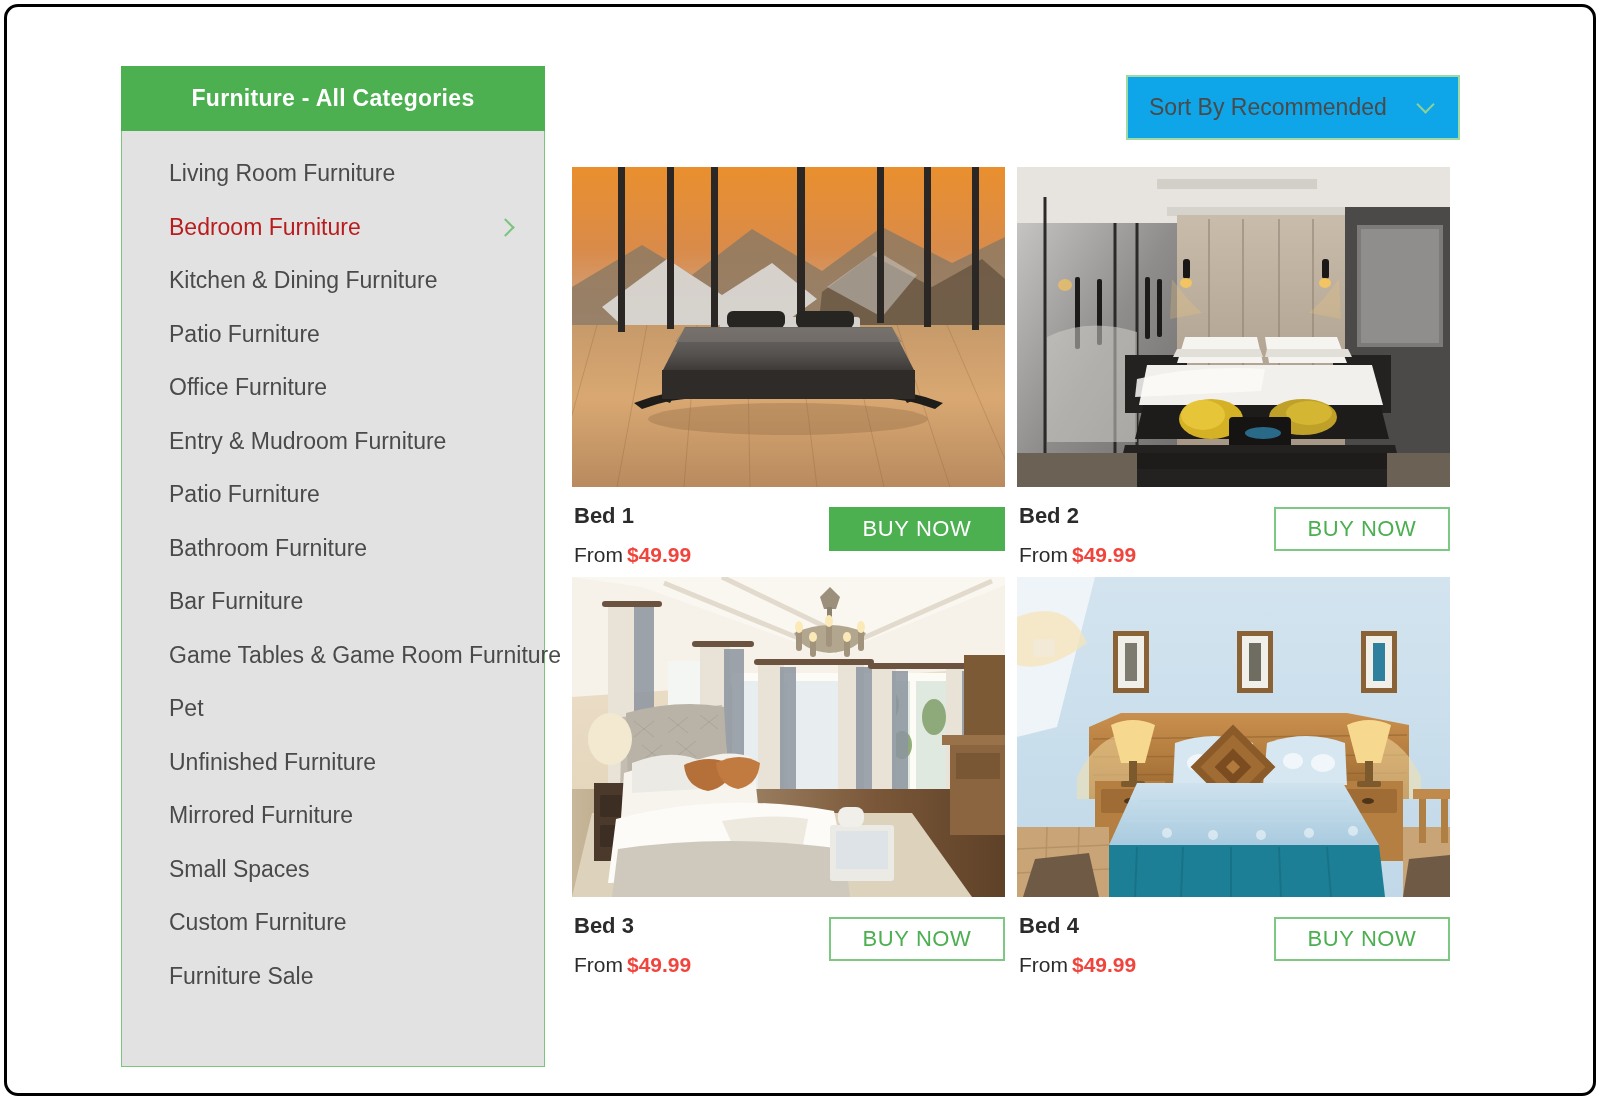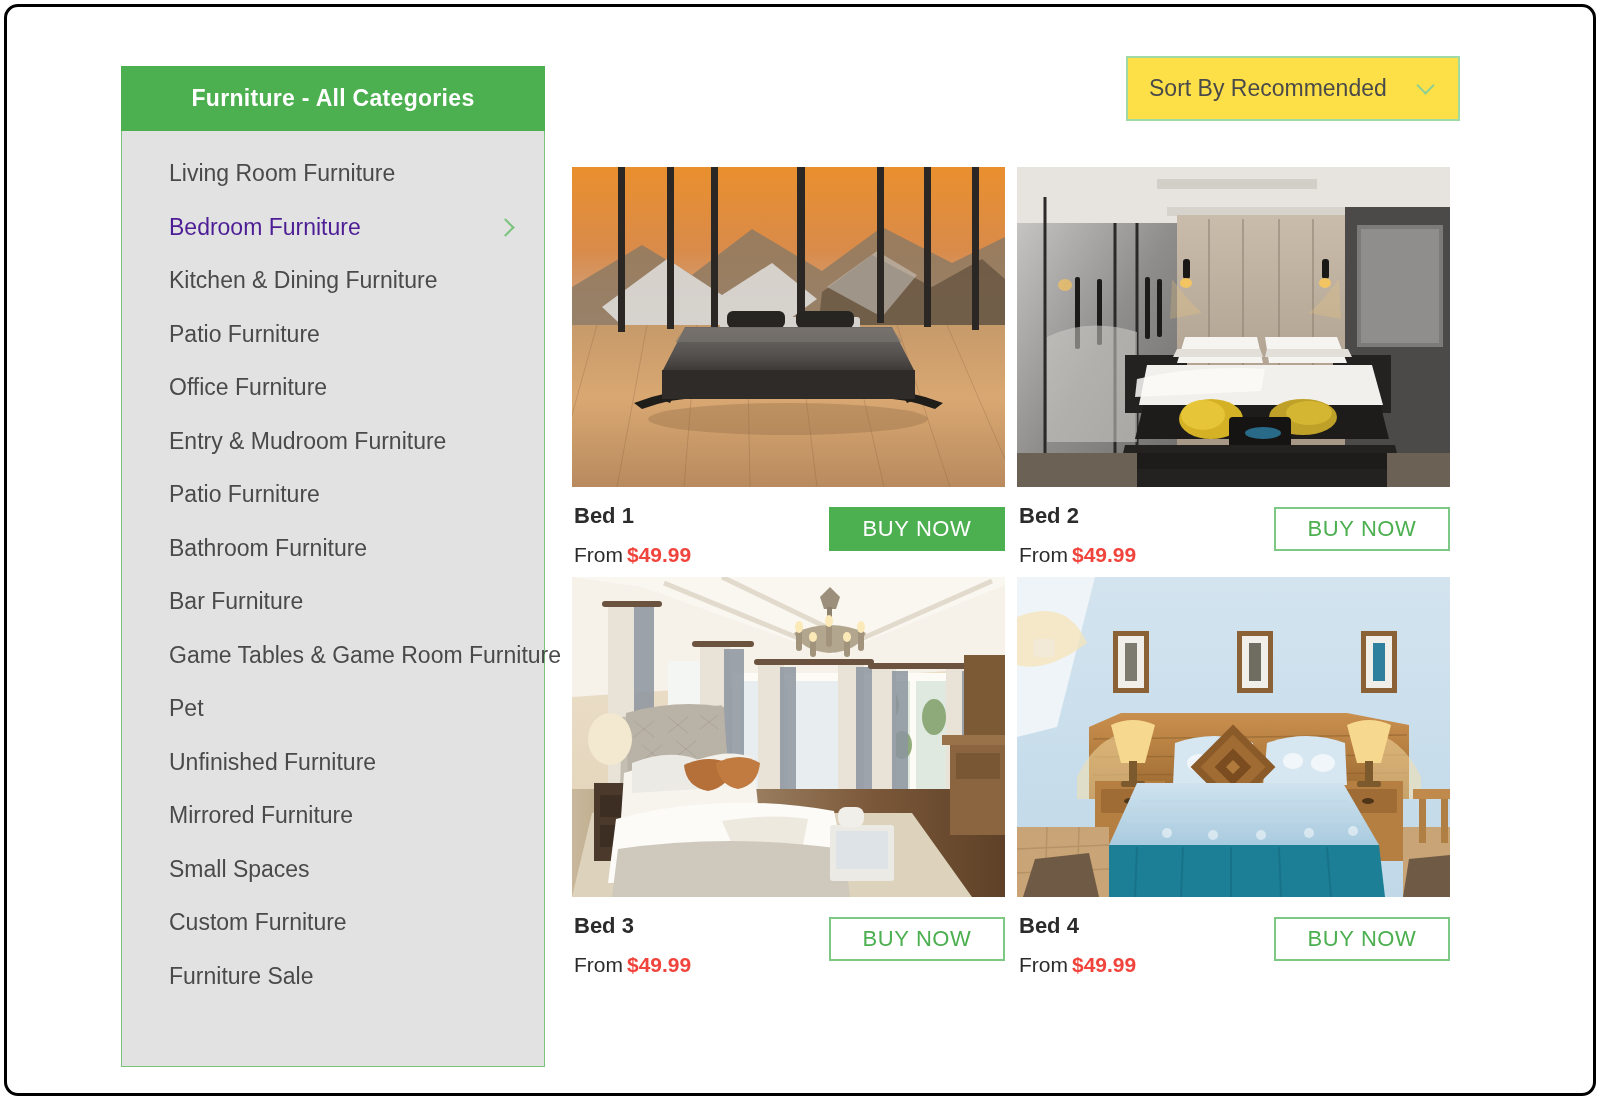--- a/index.html
+++ b/index.html
@@ -71,41 +71,41 @@
   }
 
   .sidebar-item-label {
     font-size: 23px;
     color: #4a4a4a;
     line-height: 1;
     white-space: nowrap;
   }
 
   .sidebar-item.is-active .sidebar-item-label {
-    color: #4c1d95;
+    color: #b91c1c;
   }
 
   .chevron-right {
     width: 13px;
     height: 13px;
     border-right: 2.5px solid #7bc47f;
     border-top: 2.5px solid #7bc47f;
     transform: rotate(45deg);
     margin-right: 4px;
   }
 
   
   #sort-dropdown {
     position: absolute;
     left: 1119px;
-    top: 49px;
+    top: 68px;
     width: 334px;
     height: 65px;
     border: 2px solid #9fd9a3;
-    background: #fde047;
+    background: #0ea5e9;
     display: flex;
     align-items: center;
     justify-content: space-between;
     padding: 0 22px 0 21px;
     cursor: pointer;
   }
 
   #sort-dropdown-value {
     font-size: 23px;
     color: #4a4a4a;

